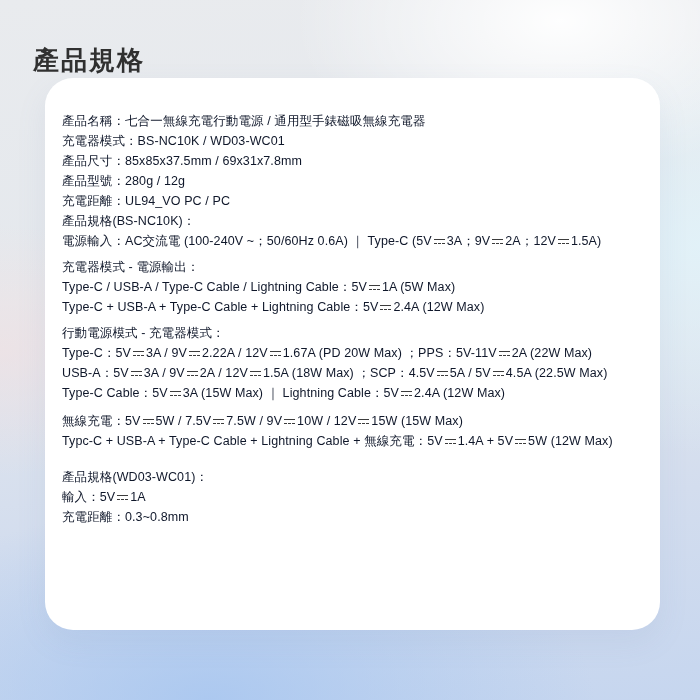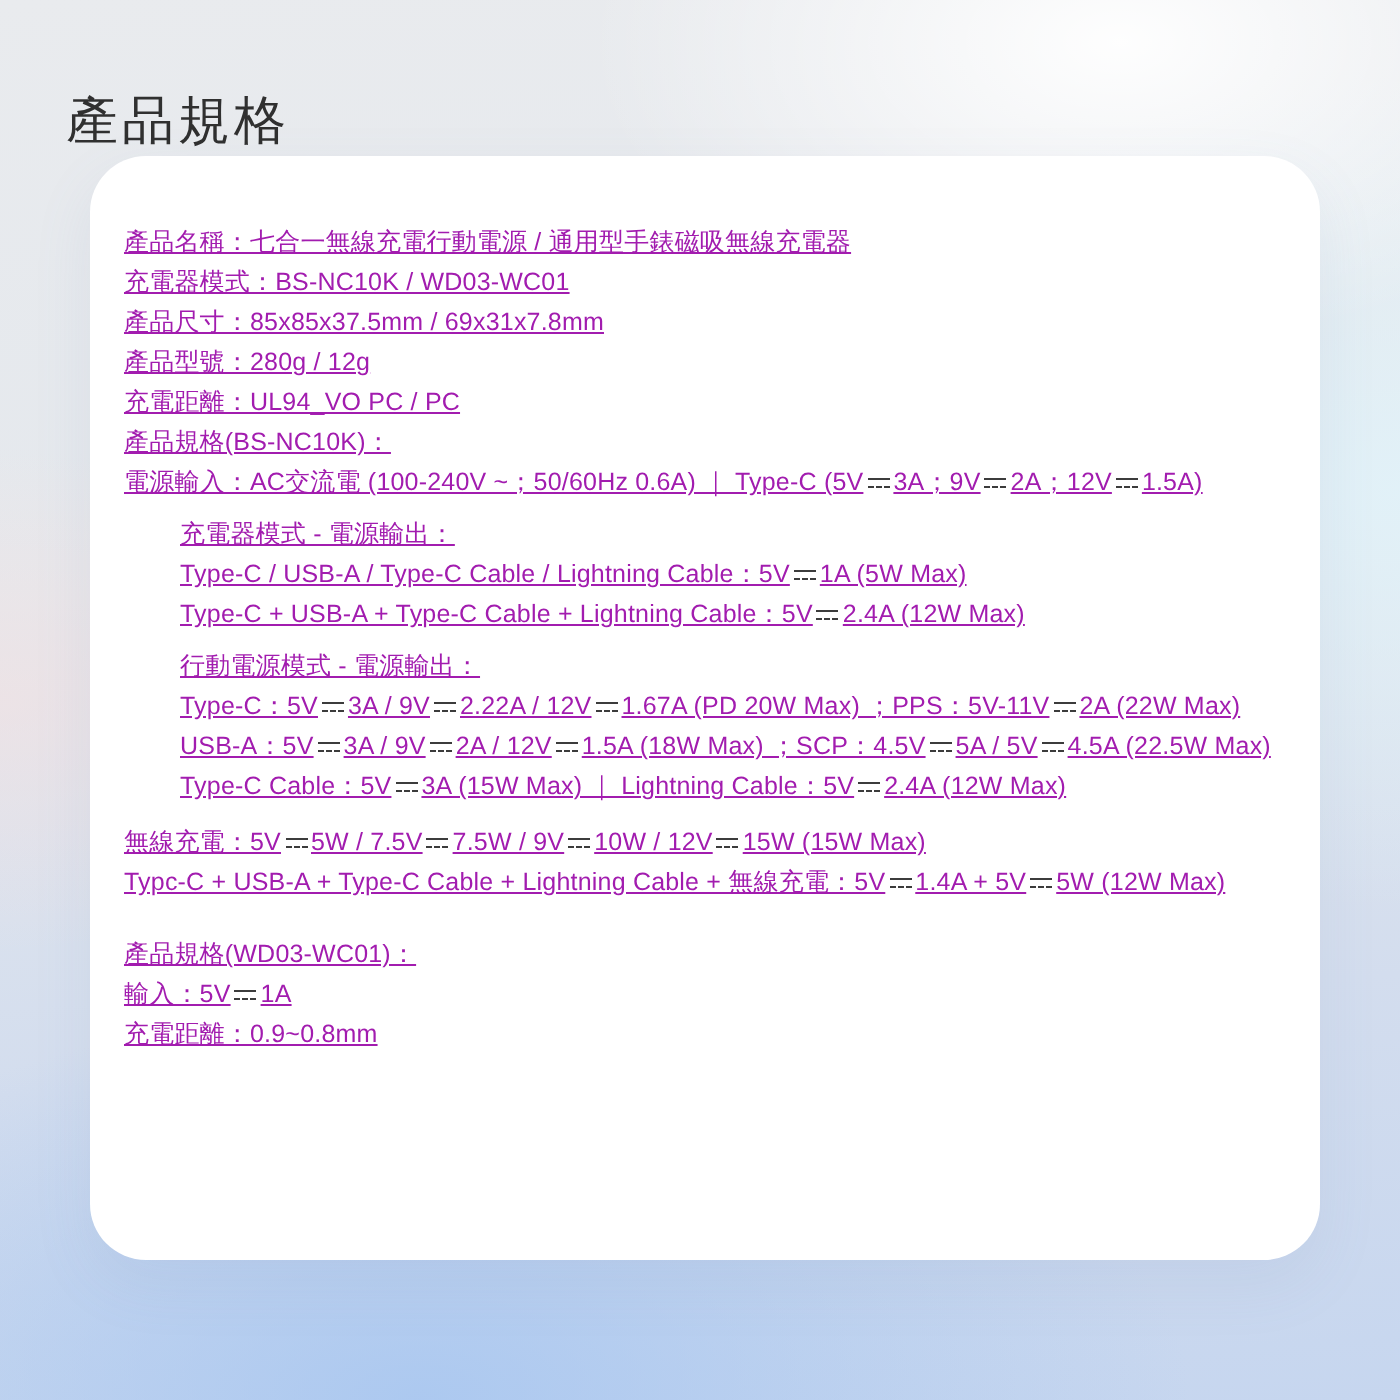--- a/index.html
+++ b/index.html
@@ -15,49 +15,48 @@
       radial-gradient(42% 30% at 100% 35%, rgba(225,242,249,0.9), rgba(225,242,249,0) 100%),
       radial-gradient(55% 28% at 30% 100%, rgba(165,197,240,0.8), rgba(165,197,240,0) 100%),
       linear-gradient(175deg, #e9ebee 0%, #e4e8ed 40%, #d3ddee 72%, #c6d6ef 100%);
   }
   .page-title {
     position: absolute;
     left: 33px;
     top: 28px;
     font-size: 26px;
     line-height: 30px;
-    font-weight: 400;
+    font-weight: 700;
     letter-spacing: 2px;
     color: #303030;
   }
   .spec-card {
     position: absolute;
     left: 45px;
     top: 78px;
     width: 615px;
     height: 552px;
     box-sizing: border-box;
     background: #ffffff;
     border-radius: 28px;
     padding: 33px 10px 0 17px;
     overflow: hidden;
     box-shadow: 0 12px 30px rgba(120, 140, 180, 0.10);
   }
   .spec-section { margin: 0; }
-  .gap-sm { margin-top: 6px; margin-left: 28px; }
+  .gap-sm { margin-top: 6px; }
   .gap-md { margin-top: 8px; }
   .gap-lg { margin-top: 16px; }
   .spec-line {
     font-size: 12.5px;
     line-height: 20px;
     height: 20px;
     white-space: nowrap;
-    color: #a21caf;
+    color: #0f172a;
     letter-spacing: 0.1px;
-    text-decoration: underline;
   }
   
   .dc {
     display: inline-block;
     width: 11px;
     height: 3px;
     border-top: 1.6px solid #3c3c3c;
     border-bottom: 1.6px dashed #3c3c3c;
     margin: 0 2px;
     vertical-align: 1px;
@@ -80,30 +79,30 @@
     <div class="spec-line">電源輸入：AC交流電 (100-240V ~；50/60Hz 0.6A) ｜ Type-C (5V<span class="dc"></span>3A；9V<span class="dc"></span>2A；12V<span class="dc"></span>1.5A)</div>
   </div>
 
   <div class="spec-section gap-sm">
     <div class="spec-line">充電器模式 - 電源輸出：</div>
     <div class="spec-line">Type-C / USB-A / Type-C Cable / Lightning Cable：5V<span class="dc"></span>1A (5W Max)</div>
     <div class="spec-line">Type-C + USB-A + Type-C Cable + Lightning Cable：5V<span class="dc"></span>2.4A (12W Max)</div>
   </div>
 
   <div class="spec-section gap-sm">
-    <div class="spec-line">行動電源模式 - 電源輸出：</div>
+    <div class="spec-line">行動電源模式 - 充電器模式：</div>
     <div class="spec-line">Type-C：5V<span class="dc"></span>3A / 9V<span class="dc"></span>2.22A / 12V<span class="dc"></span>1.67A (PD 20W Max) ；PPS：5V-11V<span class="dc"></span>2A (22W Max)</div>
     <div class="spec-line">USB-A：5V<span class="dc"></span>3A / 9V<span class="dc"></span>2A / 12V<span class="dc"></span>1.5A (18W Max) ；SCP：4.5V<span class="dc"></span>5A / 5V<span class="dc"></span>4.5A (22.5W Max)</div>
     <div class="spec-line">Type-C Cable：5V<span class="dc"></span>3A (15W Max) ｜ Lightning Cable：5V<span class="dc"></span>2.4A (12W Max)</div>
   </div>
 
   <div class="spec-section gap-md">
     <div class="spec-line">無線充電：5V<span class="dc"></span>5W / 7.5V<span class="dc"></span>7.5W / 9V<span class="dc"></span>10W / 12V<span class="dc"></span>15W (15W Max)</div>
     <div class="spec-line">Typc-C + USB-A + Type-C Cable + Lightning Cable + 無線充電：5V<span class="dc"></span>1.4A + 5V<span class="dc"></span>5W (12W Max)</div>
   </div>
 
   <div class="spec-section gap-lg">
     <div class="spec-line">產品規格(WD03-WC01)：</div>
     <div class="spec-line">輸入：5V<span class="dc"></span>1A</div>
-    <div class="spec-line">充電距離：0.9~0.8mm</div>
+    <div class="spec-line">充電距離：0.3~0.8mm</div>
   </div>
 
 </div>
 
 </body></html>

